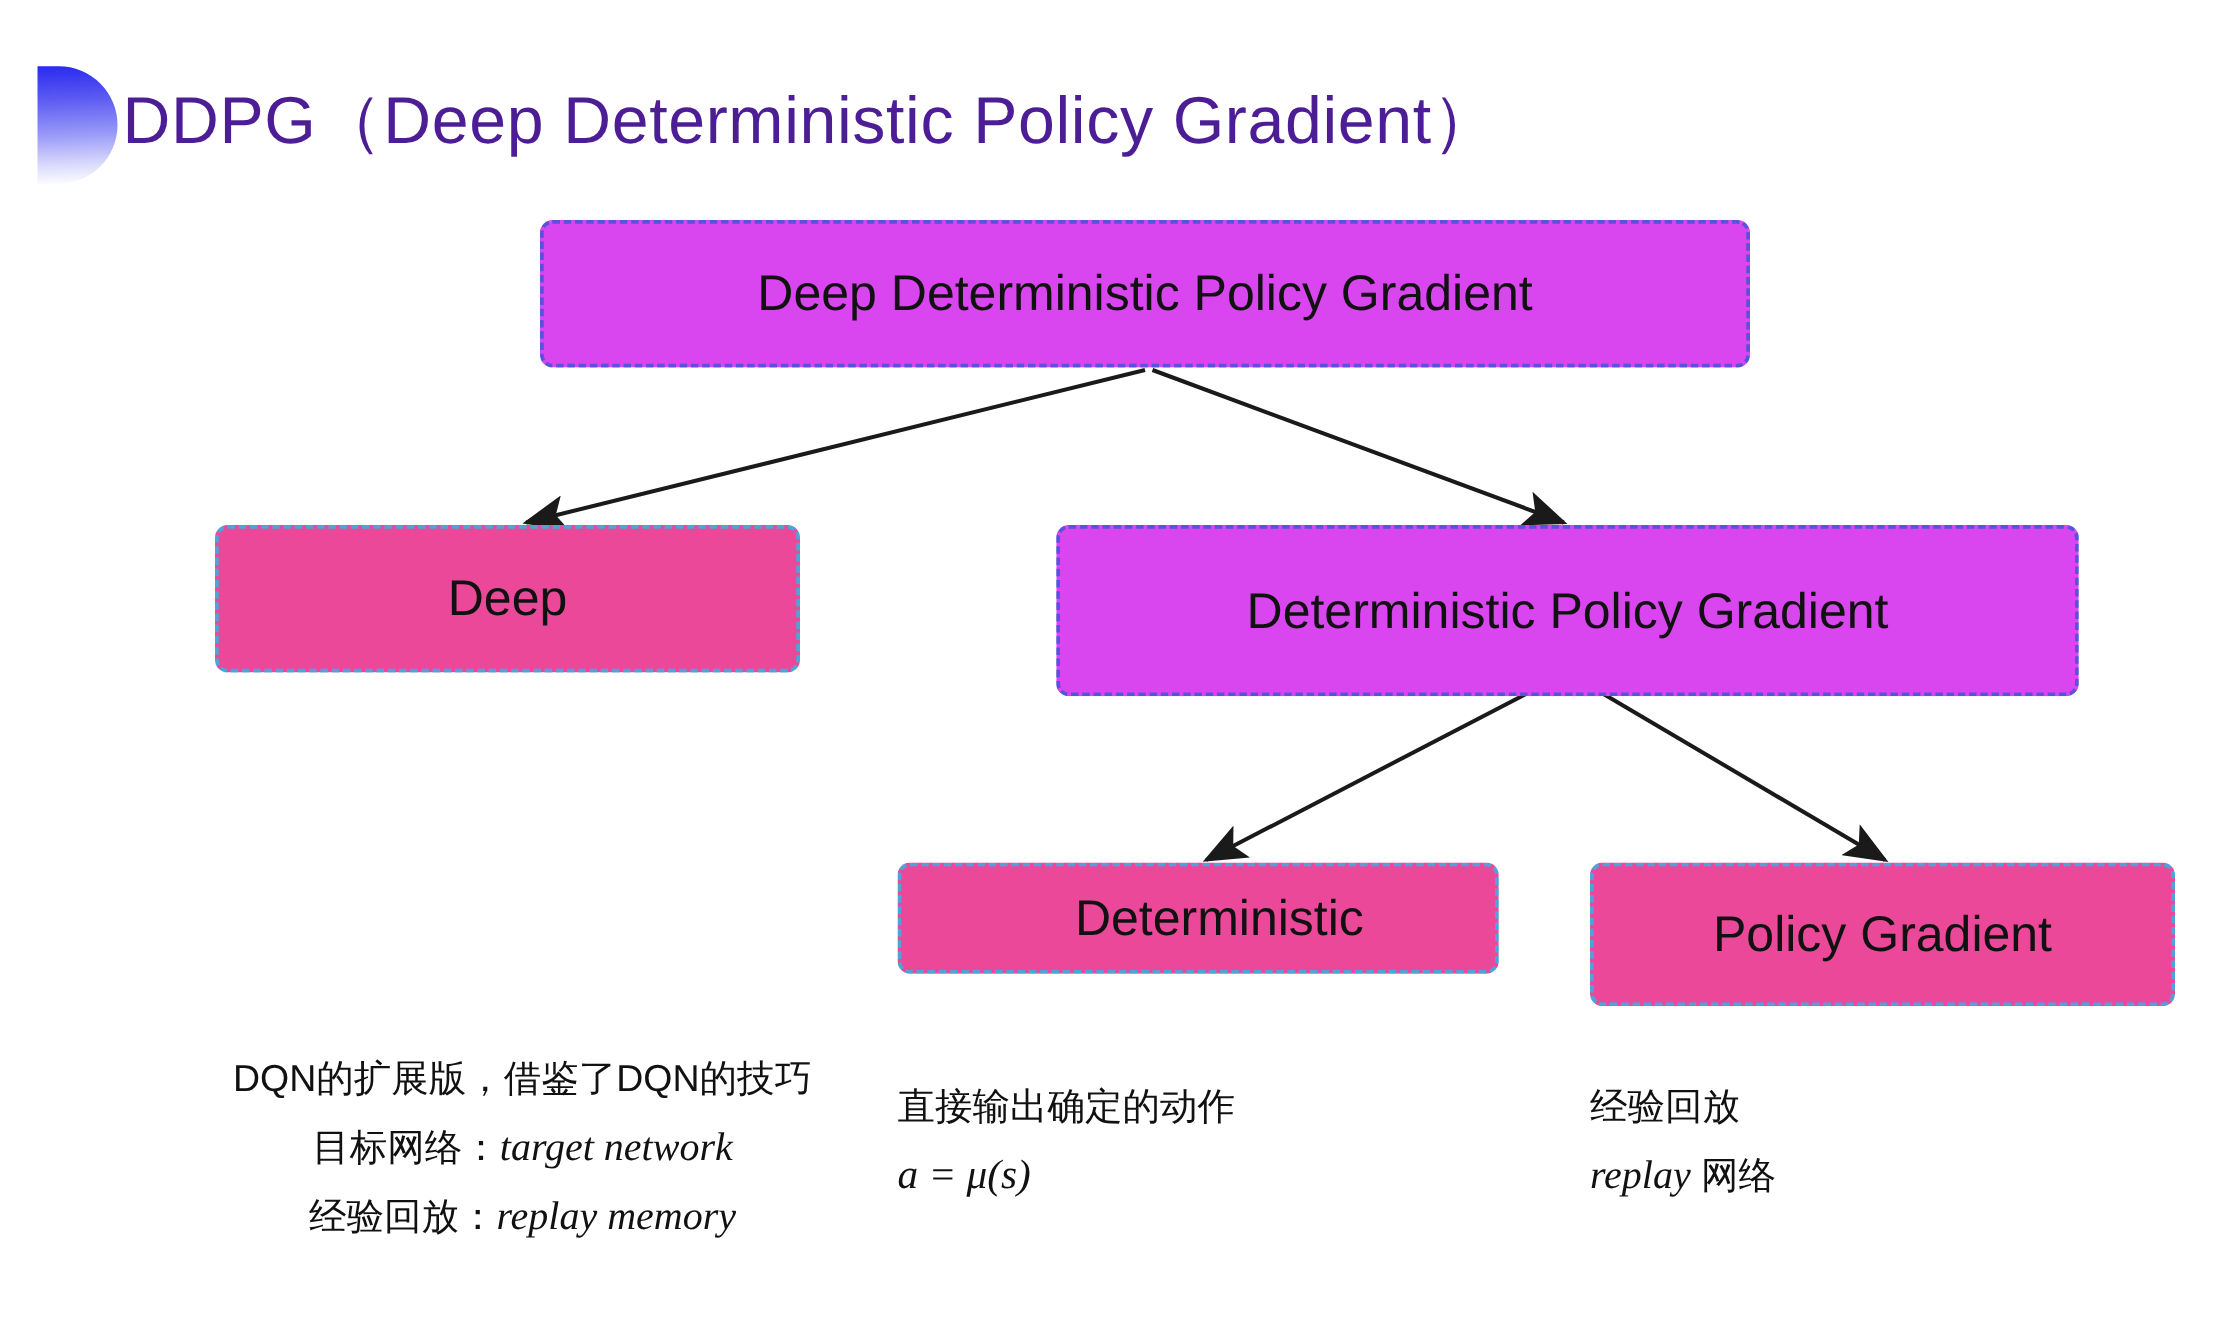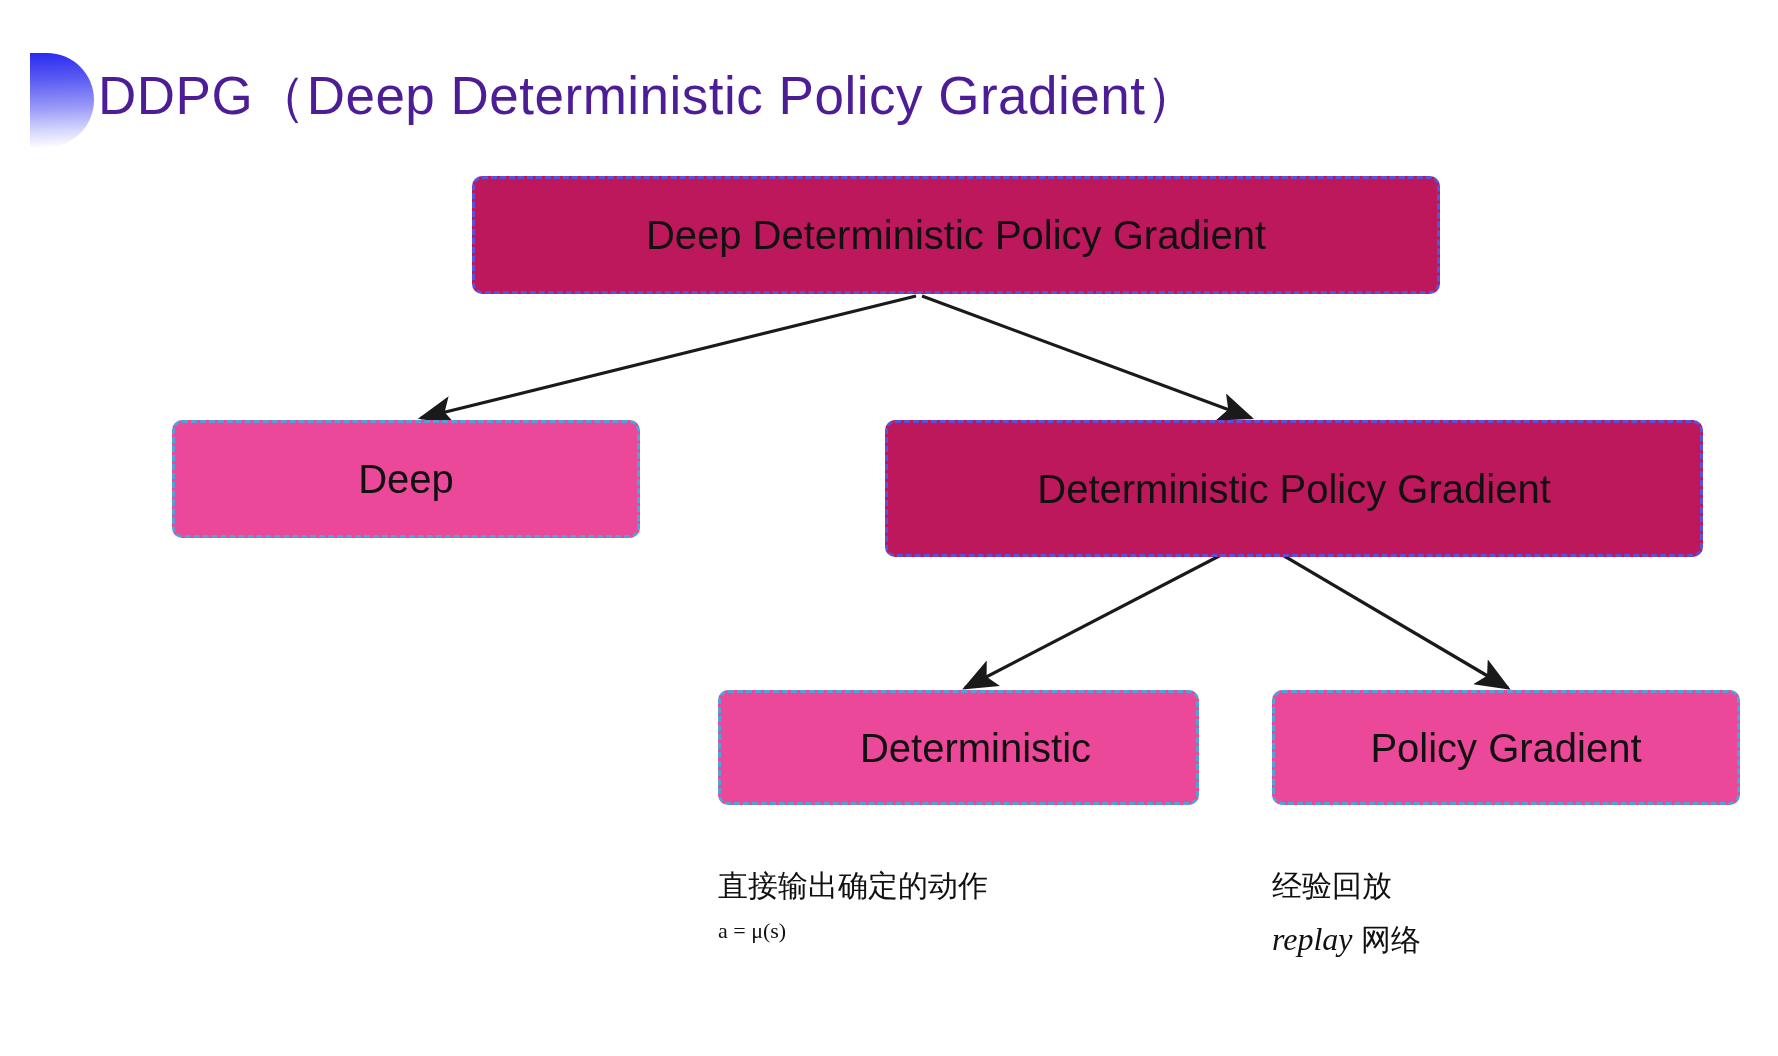--- a/index.html
+++ b/index.html
@@ -56,23 +56,22 @@
     box-sizing: border-box;
     display: flex;
     align-items: center;
     justify-content: center;
     text-align: center;
     border-radius: 10px;
     color: #111111;
     line-height: 1.1;
   }
   .node.purple {
-    background: #be185d;
+    background: #d946ef;
     border: 3px dashed #5a52dc;
-    margin-left: 40px;
   }
   .node.cyan {
     background: #ec4899;
     border: 3px dashed #4fa3d8;
   }
 
   #node-root {
     left: 432px;
     top: 176px;
     width: 968px;
@@ -90,21 +89,21 @@
     left: 845px;
     top: 420px;
     width: 818px;
     height: 137px;
     font-size: 40px;
   }
   #node-deterministic {
     left: 718px;
     top: 690px;
     width: 481px;
-    height: 115px;
+    height: 89px;
     font-size: 40px;
     padding-left: 34px;
   }
   #node-pg {
     left: 1272px;
     top: 690px;
     width: 468px;
     height: 115px;
     font-size: 40px;
   }
@@ -123,21 +122,22 @@
   .caption.centered .line {
     text-align: left;
   }
   .mathit {
     font-family: "Liberation Serif", "DejaVu Serif", serif;
     font-style: italic;
     font-size: 32px;
   }
   .formula {
     font-family: "Liberation Serif", "DejaVu Serif", serif;
-    font-size: 22px;
+    font-style: italic;
+    font-size: 33px;
   }
 
   #caption-deep {
     left: 148px;
     top: 838px;
     width: 540px;
     text-align: center;
   }
   #caption-deep .line:nth-child(1) { text-align: center; }
   #caption-deep .line:nth-child(2) { text-align: center; }
@@ -181,20 +181,25 @@
   <div id="node-root" class="node purple">Deep Deterministic Policy Gradient</div>
 
   <div id="node-deep" class="node cyan">Deep</div>
 
   <div id="node-dpg" class="node purple">Deterministic Policy Gradient</div>
 
   <div id="node-deterministic" class="node cyan">Deterministic</div>
 
   <div id="node-pg" class="node cyan">Policy Gradient</div>
 
+  <div id="caption-deep" class="caption centered">
+    <span class="line">DQN的扩展版，借鉴了DQN的技巧</span>
+    <span class="line"><span>目标网络：</span><span class="mathit">target network</span></span>
+    <span class="line"><span>经验回放：</span><span class="mathit">replay memory</span></span>
+  </div>
 
   <div id="caption-deterministic" class="caption centered">
     <span class="line">直接输出确定的动作</span>
     <span class="line formula">a = μ(s)</span>
   </div>
 
   <div id="caption-pg" class="caption centered">
     <span class="line">经验回放</span>
     <span class="line"><span class="mathit">replay</span><span> 网络</span></span>
   </div>

